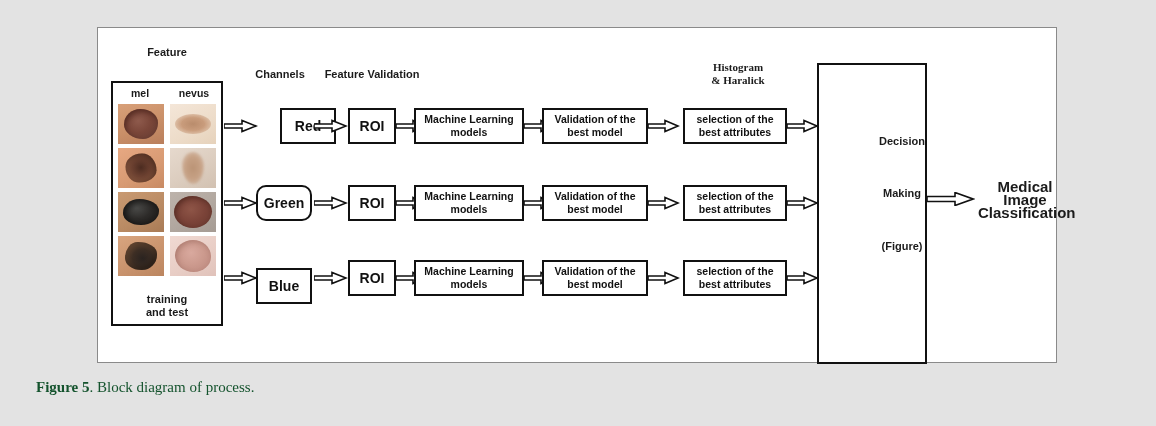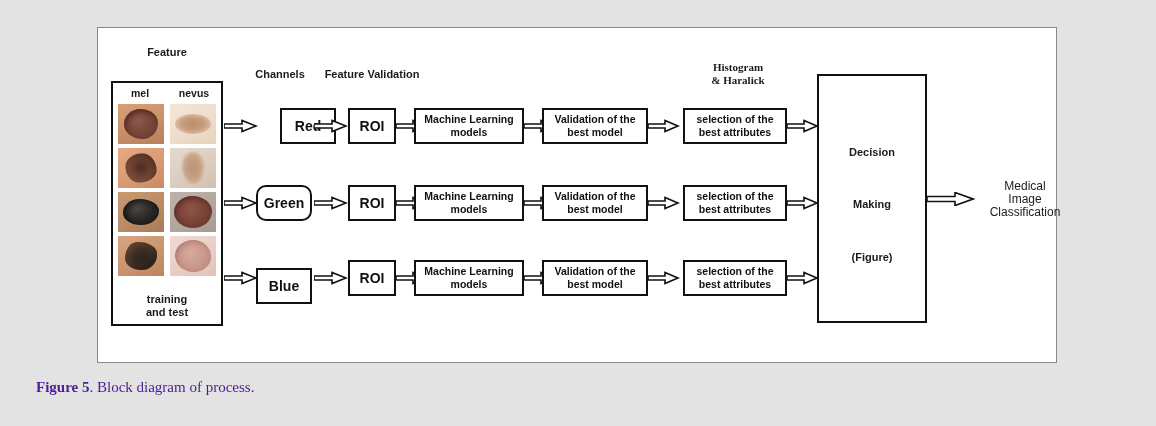--- a/index.html
+++ b/index.html
@@ -174,64 +174,65 @@
     line-height: 13px;
     white-space: pre-line;
   }
   .pbox.channel { font-size: 14px; }
   .pbox.roi     { font-size: 14px; }
   .pbox.small   { font-size: 10.5px; }
 
   .decision-box {
     position: absolute;
     left: 719px;
-    top: 46px;
+    top: 35px;
     width: 110px;
-    height: 249px;
+    height: 301px;
     border: 2.5px solid #111;
     background: #fff;
     box-sizing: border-box;
+    padding-left: 30px;
   }
   .decision-line {
     position: absolute;
     width: 100%;
     text-align: center;
     font-size: 11px;
     font-weight: bold;
     color: #1b1b1b;
   }
 
   .out-label {
     position: absolute;
     left: 880px;
     top: 152px;
     width: 94px;
     text-align: center;
-    font-size: 12px;
-    font-weight: normal;
+    font-size: 15px;
+    font-weight: bold;
     color: #1b1b1b;
     line-height: 13px;
     white-space: pre-line;
   }
 
   
   .arrow {
     position: absolute;
     height: 14px;
   }
   .arrow svg { display: block; width: 100%; height: 100%; }
 
   
   .caption {
     position: absolute;
     left: 36px;
     top: 379px;
     font-family: "Liberation Serif", serif;
     font-size: 15px;
-    color: #4c1d95;
+    color: #14532d;
   }
   .caption b { font-weight: bold; }
 </style>
 </head>
 <body>
 
 <div class="figure-panel">
   <div class="diagram">
 
     <div class="hdr" style="left:13px; top:18px; width:112px;">Feature</div>

